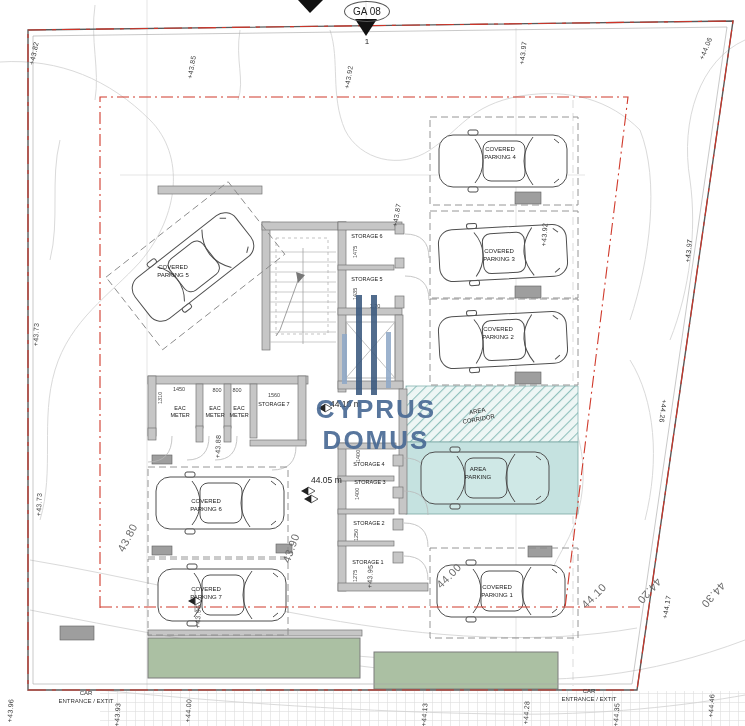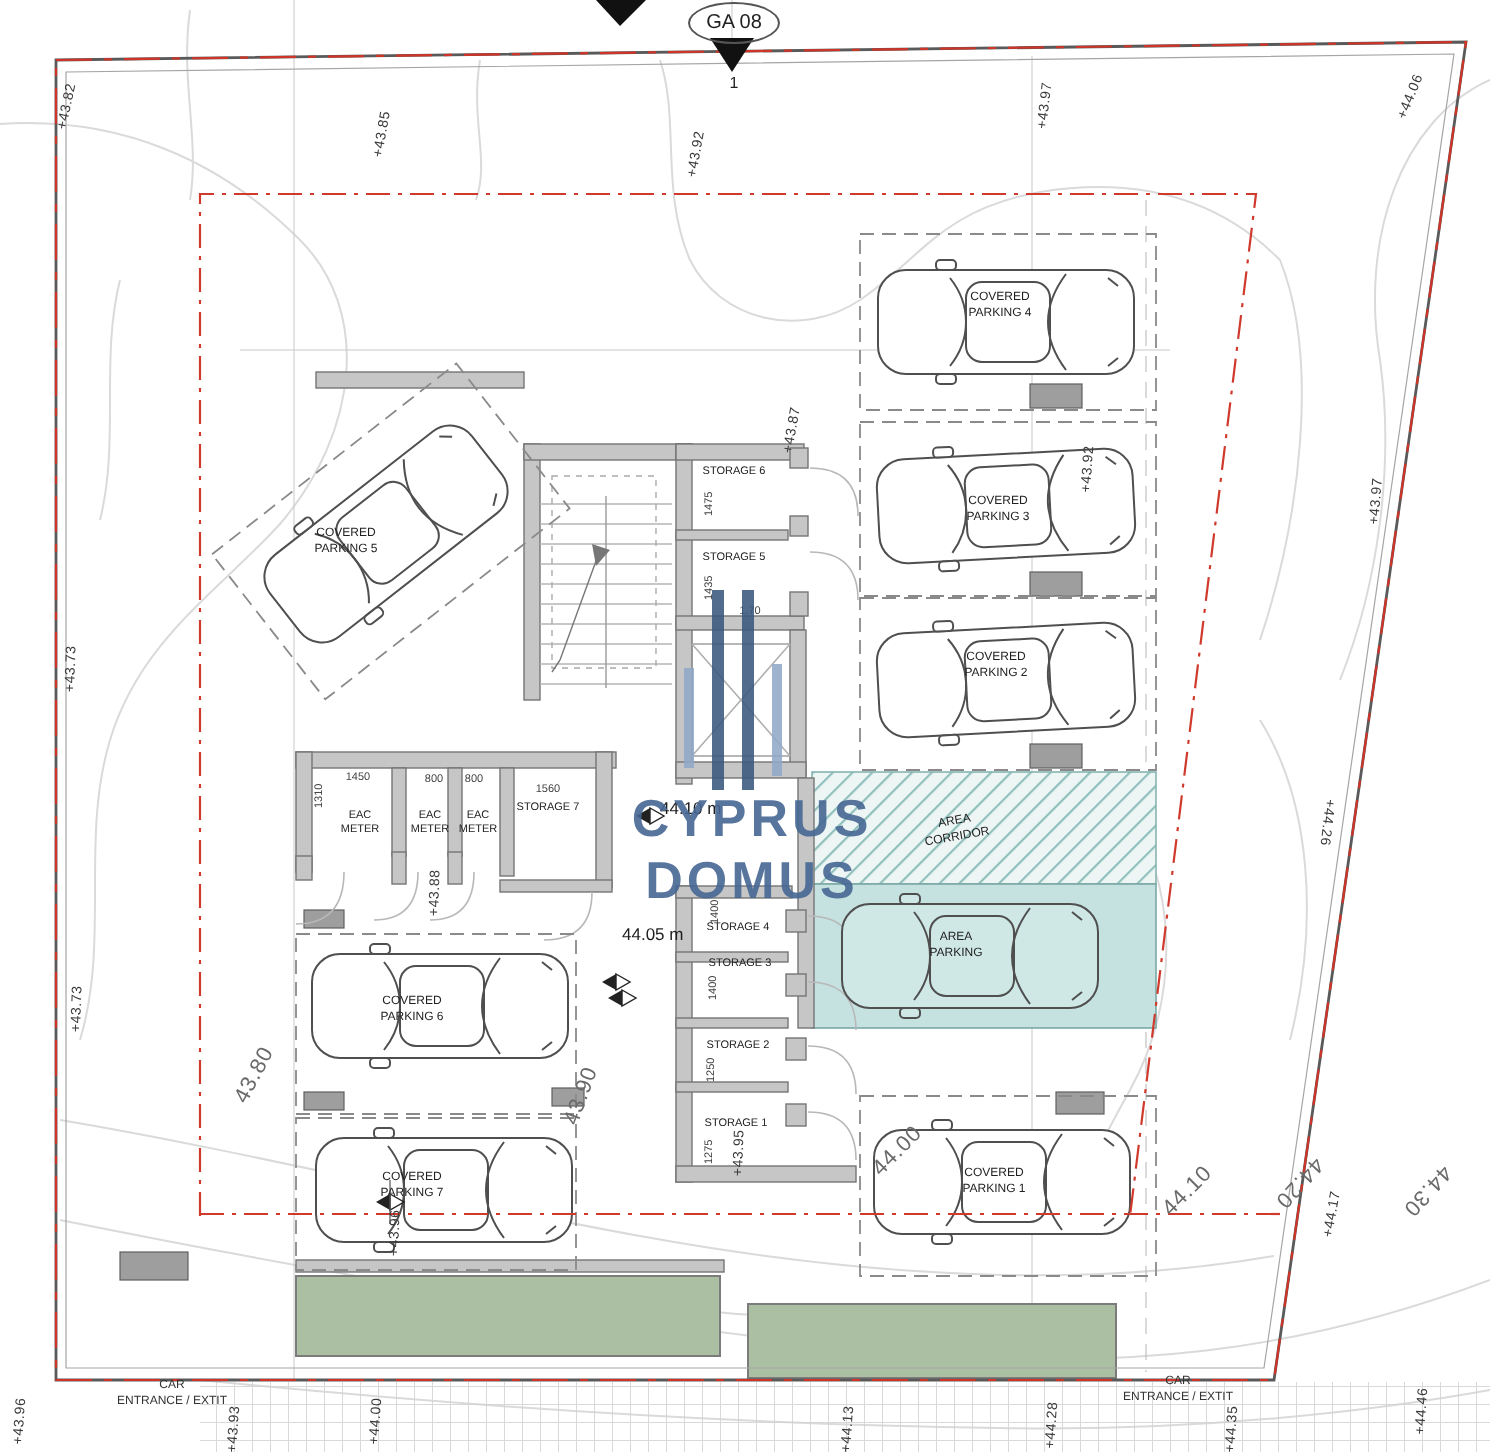--- a/index.html
+++ b/index.html
@@ -245,21 +245,21 @@
 <div class="lbl sp" style="left:707px;top:717px;transform:rotate(-86deg)">+44.46</div>
 
 <div class="lbl cl" style="left:115px;top:548px;transform:rotate(-62deg)">43.80</div>
 <div class="lbl cl" style="left:280px;top:560px;transform:rotate(-70deg)">43.90</div>
 <div class="lbl cl" style="left:434px;top:582px;transform:rotate(-45deg)">44.00</div>
 <div class="lbl cl" style="left:579px;top:602px;transform:rotate(-45deg)">44.10</div>
 <div class="lbl cl" style="left:664px;top:584px;transform:rotate(132deg)">44.20</div>
 <div class="lbl cl" style="left:728px;top:588px;transform:rotate(132deg)">44.30</div>
 
 <div class="lbl lvl" style="left:330px;top:399px">44.10 m</div>
-<div class="lbl lvl" style="left:311px;top:462px">44.05 m</div>
+<div class="lbl lvl" style="left:311px;top:475px">44.05 m</div>
 
 <div class="lbl rm" style="left:345px;top:233px;width:44px">STORAGE 6</div>
 <div class="lbl rm" style="left:345px;top:276px;width:44px">STORAGE 5</div>
 <div class="lbl rm" style="left:347px;top:461px;width:44px">STORAGE 4</div>
 <div class="lbl rm" style="left:348px;top:479px;width:44px">STORAGE 3</div>
 <div class="lbl rm" style="left:347px;top:520px;width:44px">STORAGE 2</div>
 <div class="lbl rm" style="left:346px;top:559px;width:44px">STORAGE 1</div>
 <div class="lbl rm" style="left:252px;top:401px;width:44px">STORAGE 7</div>
 <div class="lbl rm" style="left:162px;top:405px;width:36px">EAC
 METER</div>

